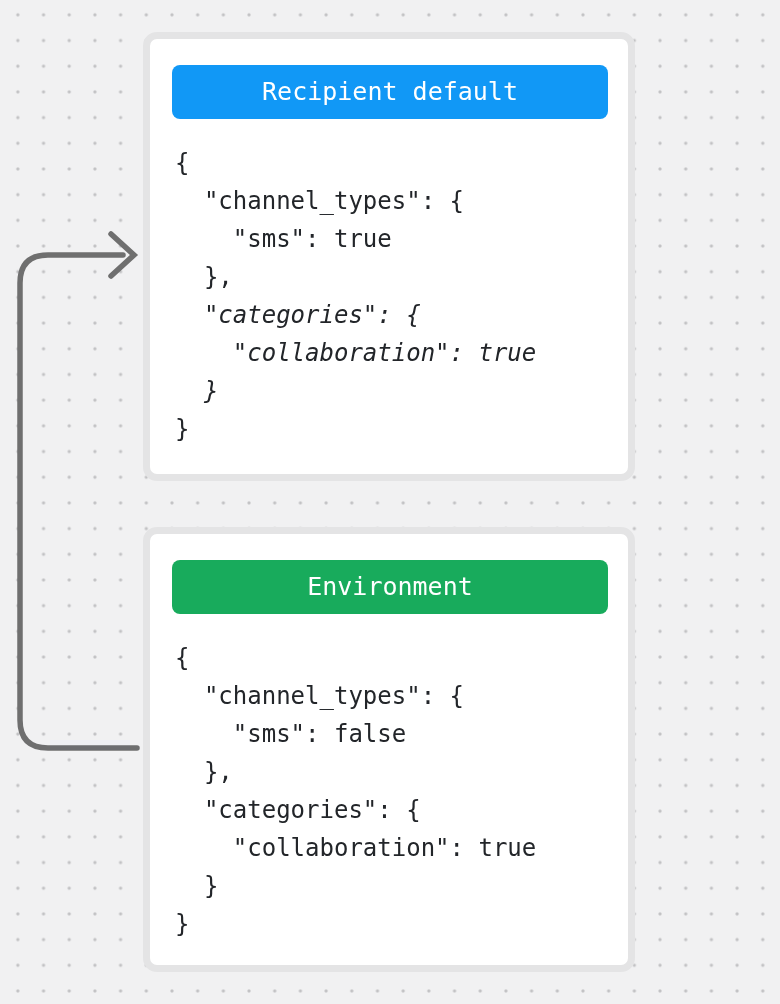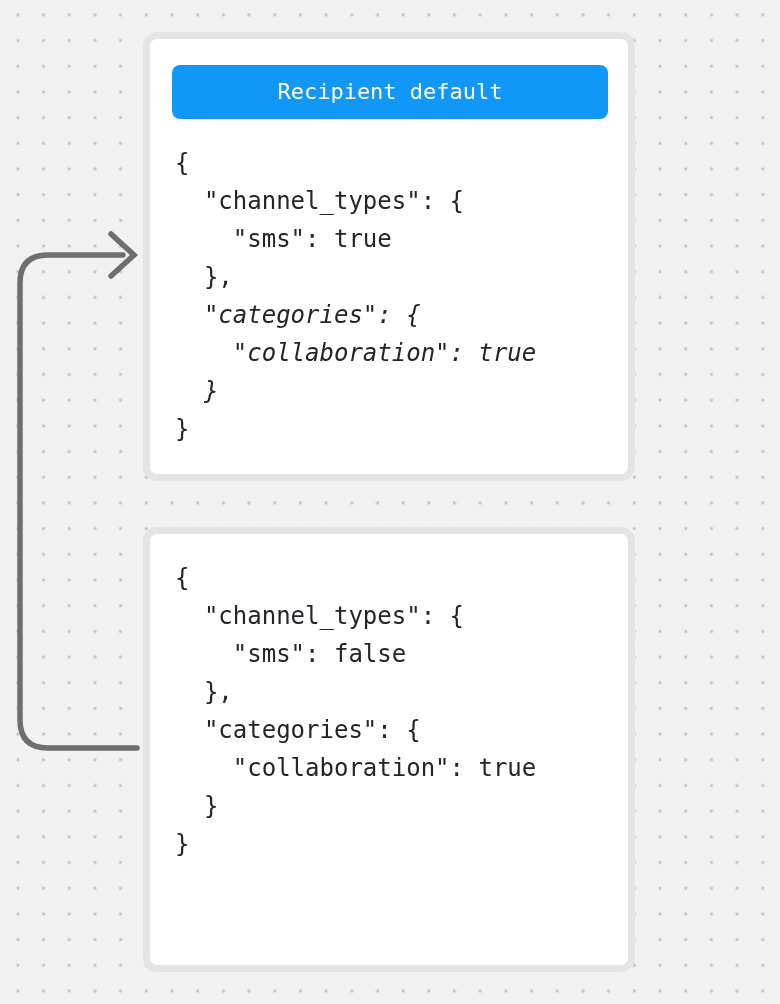--- a/index.html
+++ b/index.html
@@ -29,21 +29,21 @@
     border: 7px solid #e4e4e5;
     border-radius: 14px;
   }
   .card-recipient { top: 32px; height: 449px; }
   .card-environment { top: 527px; height: 445px; }
   .card-header {
     height: 54px;
     margin: 26px 20px 0 22px;
     border-radius: 8px;
     color: #ffffff;
-    font-size: 22px;
+    font-size: 25px;
     line-height: 54px;
     text-align: center;
     white-space: pre;
   }
   .header-blue { background: #1198f6; }
   .header-green { background: #18ab5c; }
   .code {
     margin: 0;
     padding: 25px 0 0 25px;
     font-size: 24px;
@@ -61,14 +61,15 @@
   <path d="M137 748 H48 Q20 748 20 720 V283 Q20 255 48 255 H123" fill="none" stroke="#6f6f6f" stroke-width="5.5" stroke-linecap="round"></path>
   <path d="M111 234 L134 255 L111 276" fill="none" stroke="#6f6f6f" stroke-width="5.5" stroke-linecap="round" stroke-linejoin="miter"></path>
 </svg>
 
 <div class="card card-recipient">
   <div class="card-header header-blue">Recipient default</div>
   <pre class="code"><span class="line">{</span><span class="line">  "channel_types": {</span><span class="line">    "sms": true</span><span class="line">  },</span><span class="line italic">  "categories": {</span><span class="line italic">    "collaboration": true</span><span class="line italic">  }</span><span class="line">}</span></pre>
 </div>
 
 <div class="card card-environment">
+  <div class="card-header header-green">Environment</div>
   <pre class="code"><span class="line">{</span><span class="line">  "channel_types": {</span><span class="line">    "sms": false</span><span class="line">  },</span><span class="line">  "categories": {</span><span class="line">    "collaboration": true</span><span class="line">  }</span><span class="line">}</span></pre>
 </div>
 
 </body></html>

